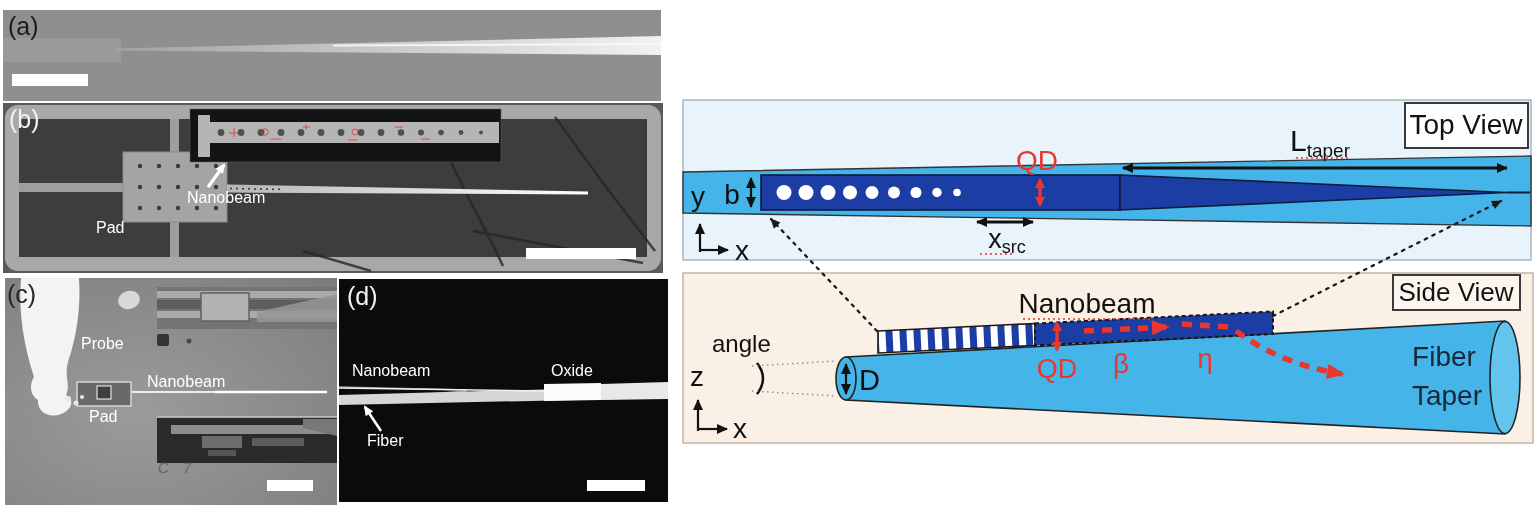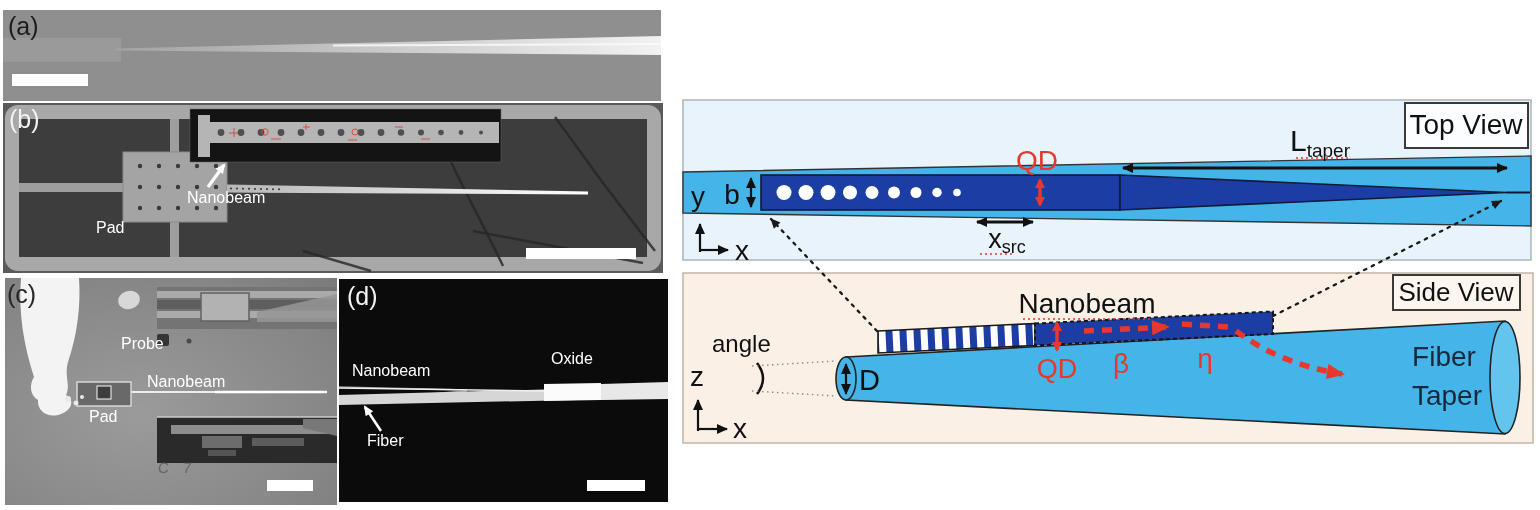--- a/index.html
+++ b/index.html
@@ -170,21 +170,21 @@
 
       <path d="M16,0 L74,0 C76,28 72,58 63,84 C59,99 66,107 61,117 C70,122 67,132 56,136 C43,141 32,133 33,122 C25,117 24,107 29,99 C19,68 13,34 16,0 Z" fill="#f3f3f3"></path>
       <g fill="#e9e9e9">
         <circle cx="63" cy="121" r="3"></circle>
           <circle cx="71" cy="125" r="2.5"></circle>
           <circle cx="77" cy="119" r="2"></circle>
       </g>
       <rect x="262" y="202" width="46" height="11" fill="#ffffff"></rect>
     </svg>
     <span class="sem-tag dark" style="left:2px;top:4px;color:#262626;">(c)</span>
-    <span class="sem-label" style="left:76px;top:58px;margin-left:40px;">Probe</span>
+    <span class="sem-label" style="left:76px;top:58px;">Probe</span>
     <span class="sem-label" style="left:142px;top:96px;">Nanobeam</span>
     <span class="sem-label" style="left:84px;top:131px;">Pad</span>
     <span class="engrave" style="left:153px;top:181px;">C 7</span>
   </div>
 
   <div class="panel" style="left:339px;top:279px;width:329px;height:223px;">
     <svg width="329" height="223">
       <defs>
         <marker id="aw2" markerUnits="userSpaceOnUse" markerWidth="12" markerHeight="11" refX="9" refY="5" orient="auto">
           <path d="M1,0.5 L11,5 L1,9.5 Z" fill="#ffffff"></path>
@@ -195,21 +195,21 @@
       <line x1="0" y1="122" x2="128" y2="112" stroke="#8a8a8a" stroke-width="1.6"></line>
       <polygon points="0,116 329,107 329,119 0,126" fill="#d6d6d6"></polygon>
       <line x1="0" y1="109" x2="205" y2="112" stroke="#f0f0f0" stroke-width="1.4"></line>
       <polygon points="205,105 262,104 262,121 205,122" fill="#fbfbfb"></polygon>
       <polygon points="262,105 329,103 329,120 262,121" fill="#e8e8e8"></polygon>
       <line x1="42" y1="152" x2="26" y2="128" stroke="#ffffff" stroke-width="2.6" marker-end="url(#aw2)"></line>
       <rect x="248" y="201" width="58" height="11" fill="#ffffff"></rect>
     </svg>
     <span class="sem-tag" style="left:8px;top:5px;">(d)</span>
     <span class="sem-label" style="left:13px;top:84px;">Nanobeam</span>
-    <span class="sem-label" style="left:212px;top:72px;">Oxide</span>
+    <span class="sem-label" style="left:212px;top:84px;">Oxide</span>
     <span class="sem-label" style="left:28px;top:154px;">Fiber</span>
   </div>
 
   <svg style="position:absolute;left:680px;top:0;" width="860" height="510" viewBox="0 0 860 510">
     <defs>
       <marker id="ab" markerUnits="userSpaceOnUse" markerWidth="13" markerHeight="11" refX="11" refY="5.5" orient="auto-start-reverse">
         <path d="M1,0.5 L12,5.5 L1,10.5 Z" fill="#111111"></path>
       </marker>
       <marker id="ad" markerUnits="userSpaceOnUse" markerWidth="12" markerHeight="10" refX="10" refY="5" orient="auto-start-reverse">
         <path d="M1,0.5 L11,5 L1,9.5 Z" fill="#1a1a1a"></path>

